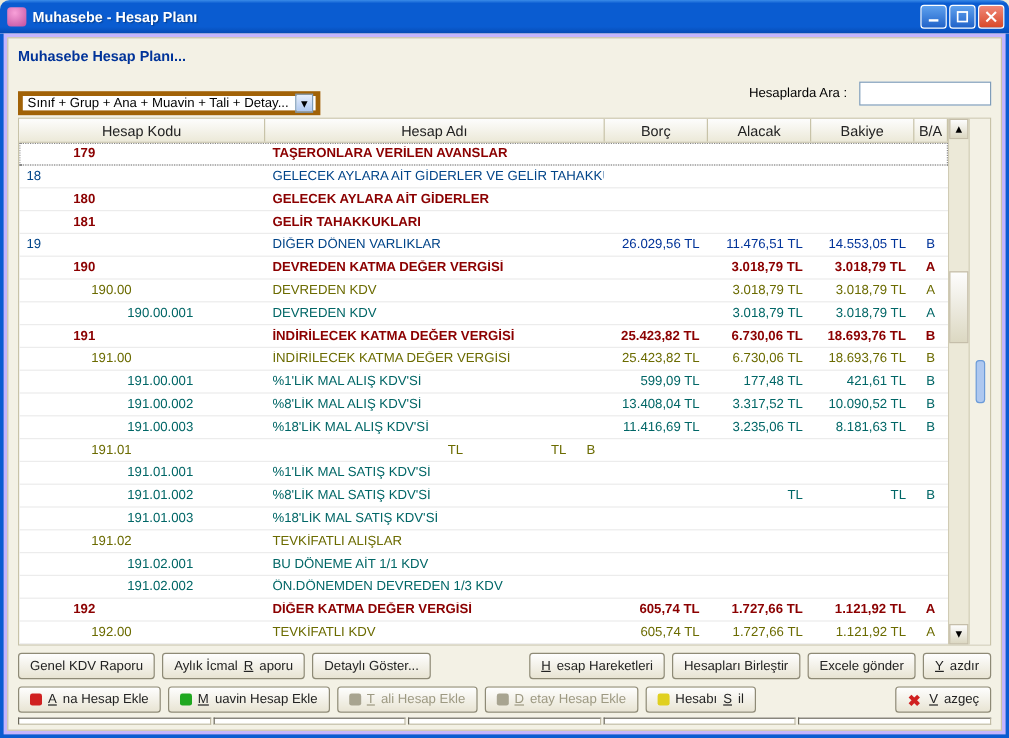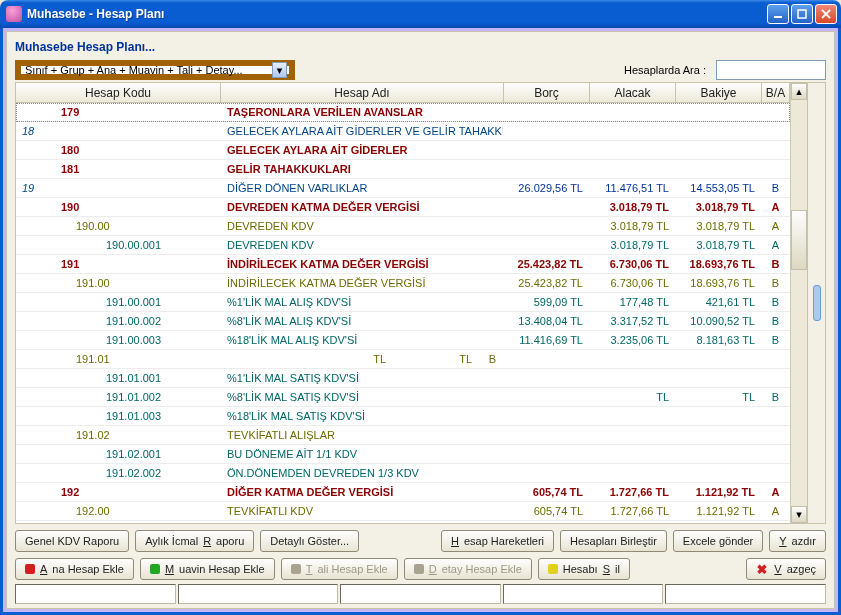--- a/index.html
+++ b/index.html
@@ -49,23 +49,24 @@
     border: 1px solid #c8c3a8;
     height: 100%;
     padding: 8px 8px 4px 8px;
     display: flex; flex-direction: column;
   }
   .panel-title { color: #003399; font-weight: bold; font-size: 12px; margin-bottom: 6px; }
 
   
   .toprow { display: flex; align-items: center; gap: 10px; margin-bottom: 2px; }
   .dropdown {
-    background: #fff; border: 6px solid #a16207; height: 20px;
-    width: 280px; display: flex; align-items: center; padding: 0 2px 0 4px;
+    background: #fff; border: 4px solid #a16207; height: 20px;
+    width: 252px; display: flex; align-items: center; padding: 0 2px 0 4px;
     font-size: 11px;
+    margin-top: 16px;
   }
   .dropdown span { flex: 1; }
   .dropdown .arrow {
     width: 15px; height: 16px; background: linear-gradient(#e6eefc,#aec8f0);
     border: 1px solid #7f9db9; display:flex; align-items:center; justify-content:center;
   }
   .search-label { margin-left: auto; }
   .search-input {
     background: #fff; border: 1px solid #7f9db9; height: 20px; width: 110px;
     padding: 0 4px; font-size: 11px;
@@ -90,21 +91,21 @@
   .tbody { height: calc(100% - 20px); overflow: hidden; }
   .tr { display: flex; height: 19px; border-bottom: 1px solid #ececec; align-items: center; }
   .tr:first-child { outline: 1px dotted #888; outline-offset: -1px; }
   .td { padding: 0 6px 0 6px; font-size: 11px; white-space: nowrap; overflow: hidden; border-right: 1px solid transparent; }
   .td.col-code { text-align: left; }
   .td.col-name { text-align: left; }
   .td.col-borc, .td.col-alacak, .td.col-bakiye { text-align: right; }
   .td.col-ba { text-align: center; }
 
   
-  .lvl0 .col-code { color: #004488; font-style: italic; } .lvl0 .col-name { color: #004488; }
+  .lvl0 .col-code { color: #004488; } .lvl0 .col-name { color: #004488; }
   .lvl1 .col-code { padding-left: 45px; }
   .lvl2 .col-code { padding-left: 60px; }
   .lvl3 .col-code { padding-left: 90px; }
 
   .c-maroon { color: #8b0000; font-weight: bold; }
   .c-blue { color: #003399; }
   .c-olive { color: #6b6b00; }
   .c-teal { color: #006666; }
 
   .vscroll {

